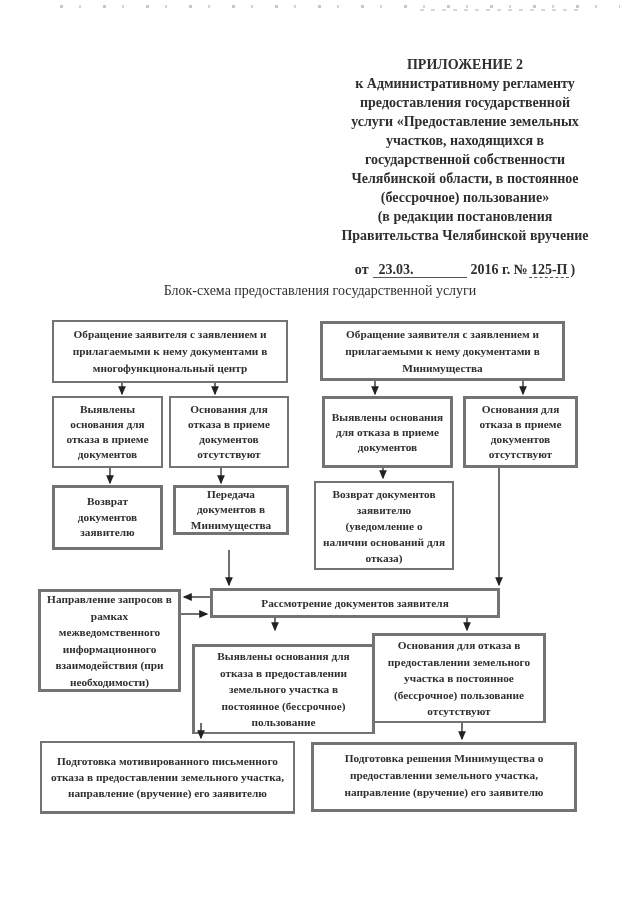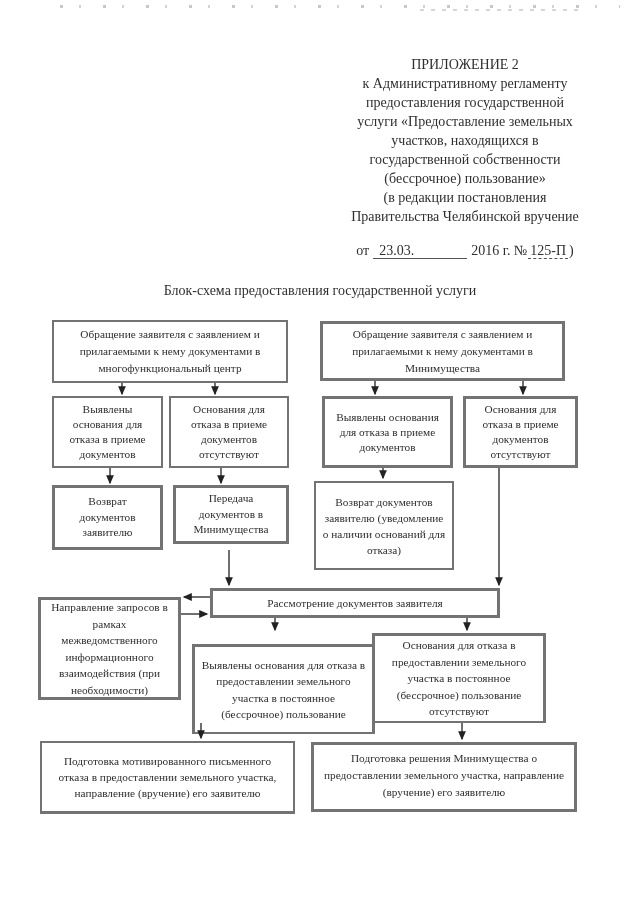--- a/index.html
+++ b/index.html
@@ -23,21 +23,21 @@
     position:absolute;left:420px;top:9px;width:160px;height:2px;
     background:repeating-linear-gradient(90deg,#a5a5a5 0 4px,transparent 4px 11px);
     opacity:.45;
   }
 
   
   .header-block{
     position:absolute;left:315px;top:55px;width:300px;
     text-align:center;font-size:14px;line-height:19px;
   }
-  .h-line{white-space:nowrap;}
+  .h-line{white-space:nowrap;font-weight:bold;}
   .date-line{margin-top:1px;}
   .blank{
     display:inline-block;
     border-bottom:1px solid #555;
     padding:0 10px 0 6px;
     margin:16px 4px;
     line-height:15px;
   }
   .blank.solid{min-width:78px;text-align:left;}
   .blank.dashed{border-bottom-style:dashed;padding:0 2px;margin:0 1px;text-align:right;}
@@ -50,31 +50,32 @@
   .flow{position:absolute;inset:0;}
   .box{
     position:absolute;
     box-sizing:border-box;
     border:3px solid #737373;
     background:#fff;
     display:flex;align-items:center;justify-content:center;
     text-align:center;
     font-size:11.3px;line-height:15px;
     padding:1px 6px;
+    font-weight:bold;
   }
   .bx-appeal-mfc{left:52px;top:320px;width:236px;height:63px;border-width:2px;line-height:17px;}
   .bx-appeal-min{left:320px;top:321px;width:245px;height:60px;line-height:17px;}
   .bx-gf-mfc{left:52px;top:396px;width:111px;height:72px;border-width:2px;}
   .bx-ga-mfc{left:169px;top:396px;width:120px;height:72px;border-width:2px;}
   .bx-gf-min{left:322px;top:396px;width:131px;height:72px;}
   .bx-ga-min{left:463px;top:396px;width:115px;height:72px;}
   .bx-return-mfc{left:52px;top:485px;width:111px;height:65px;line-height:15.5px;}
-  .bx-transfer{left:173px;top:485px;width:116px;height:59px;line-height:15.5px;}
+  .bx-transfer{left:173px;top:485px;width:116px;height:50px;line-height:15.5px;}
   .bx-return-min{left:314px;top:481px;width:140px;height:89px;border-width:2px;line-height:16px;}
-  .bx-interagency{left:38px;top:589px;width:143px;height:103px;line-height:16.5px;margin-top:8px;}
+  .bx-interagency{left:38px;top:589px;width:143px;height:103px;line-height:16.5px;}
   .bx-review{left:210px;top:588px;width:290px;height:30px;}
   .bx-rgf{left:192px;top:633px;width:183px;height:90px;line-height:16.5px;border-bottom-width:2px;margin-top:11px;}
   .bx-rga{left:372px;top:633px;width:174px;height:90px;line-height:16.5px;border-bottom-width:2px;}
   .bx-prep-refusal{left:40px;top:741px;width:255px;height:73px;line-height:16px;border-width:2px;border-bottom-width:3px;}
   .bx-prep-decision{left:311px;top:742px;width:266px;height:70px;line-height:17px;border-bottom-width:3px;align-items:flex-start;padding-top:5px;}
   .arrows{position:absolute;inset:0;pointer-events:none;}
   .arrows line{stroke:#222;stroke-width:1.3;}
 </style>
 </head>
 <body>
@@ -83,20 +84,21 @@
   <div class="scan-noise"></div>
   <div class="scan-noise2"></div>
 
   <div class="header-block">
     <div class="h-line">ПРИЛОЖЕНИЕ 2</div>
     <div class="h-line">к Административному регламенту</div>
     <div class="h-line">предоставления государственной</div>
     <div class="h-line">услуги «Предоставление земельных</div>
     <div class="h-line">участков, находящихся в</div>
     <div class="h-line">государственной собственности</div>
+    <div class="h-line">Челябинской области, в постоянное</div>
     <div class="h-line">(бессрочное) пользование»</div>
     <div class="h-line">(в редакции постановления</div>
     <div class="h-line">Правительства Челябинской вручение</div>
     <div class="h-line date-line">
       <span>от</span><span class="blank solid">23.03.</span><span>2016 г. №</span><span class="blank dashed">125-П</span><span>)</span>
     </div>
   </div>
 
   <div class="chart-title">Блок-схема предоставления государственной услуги</div>
 

